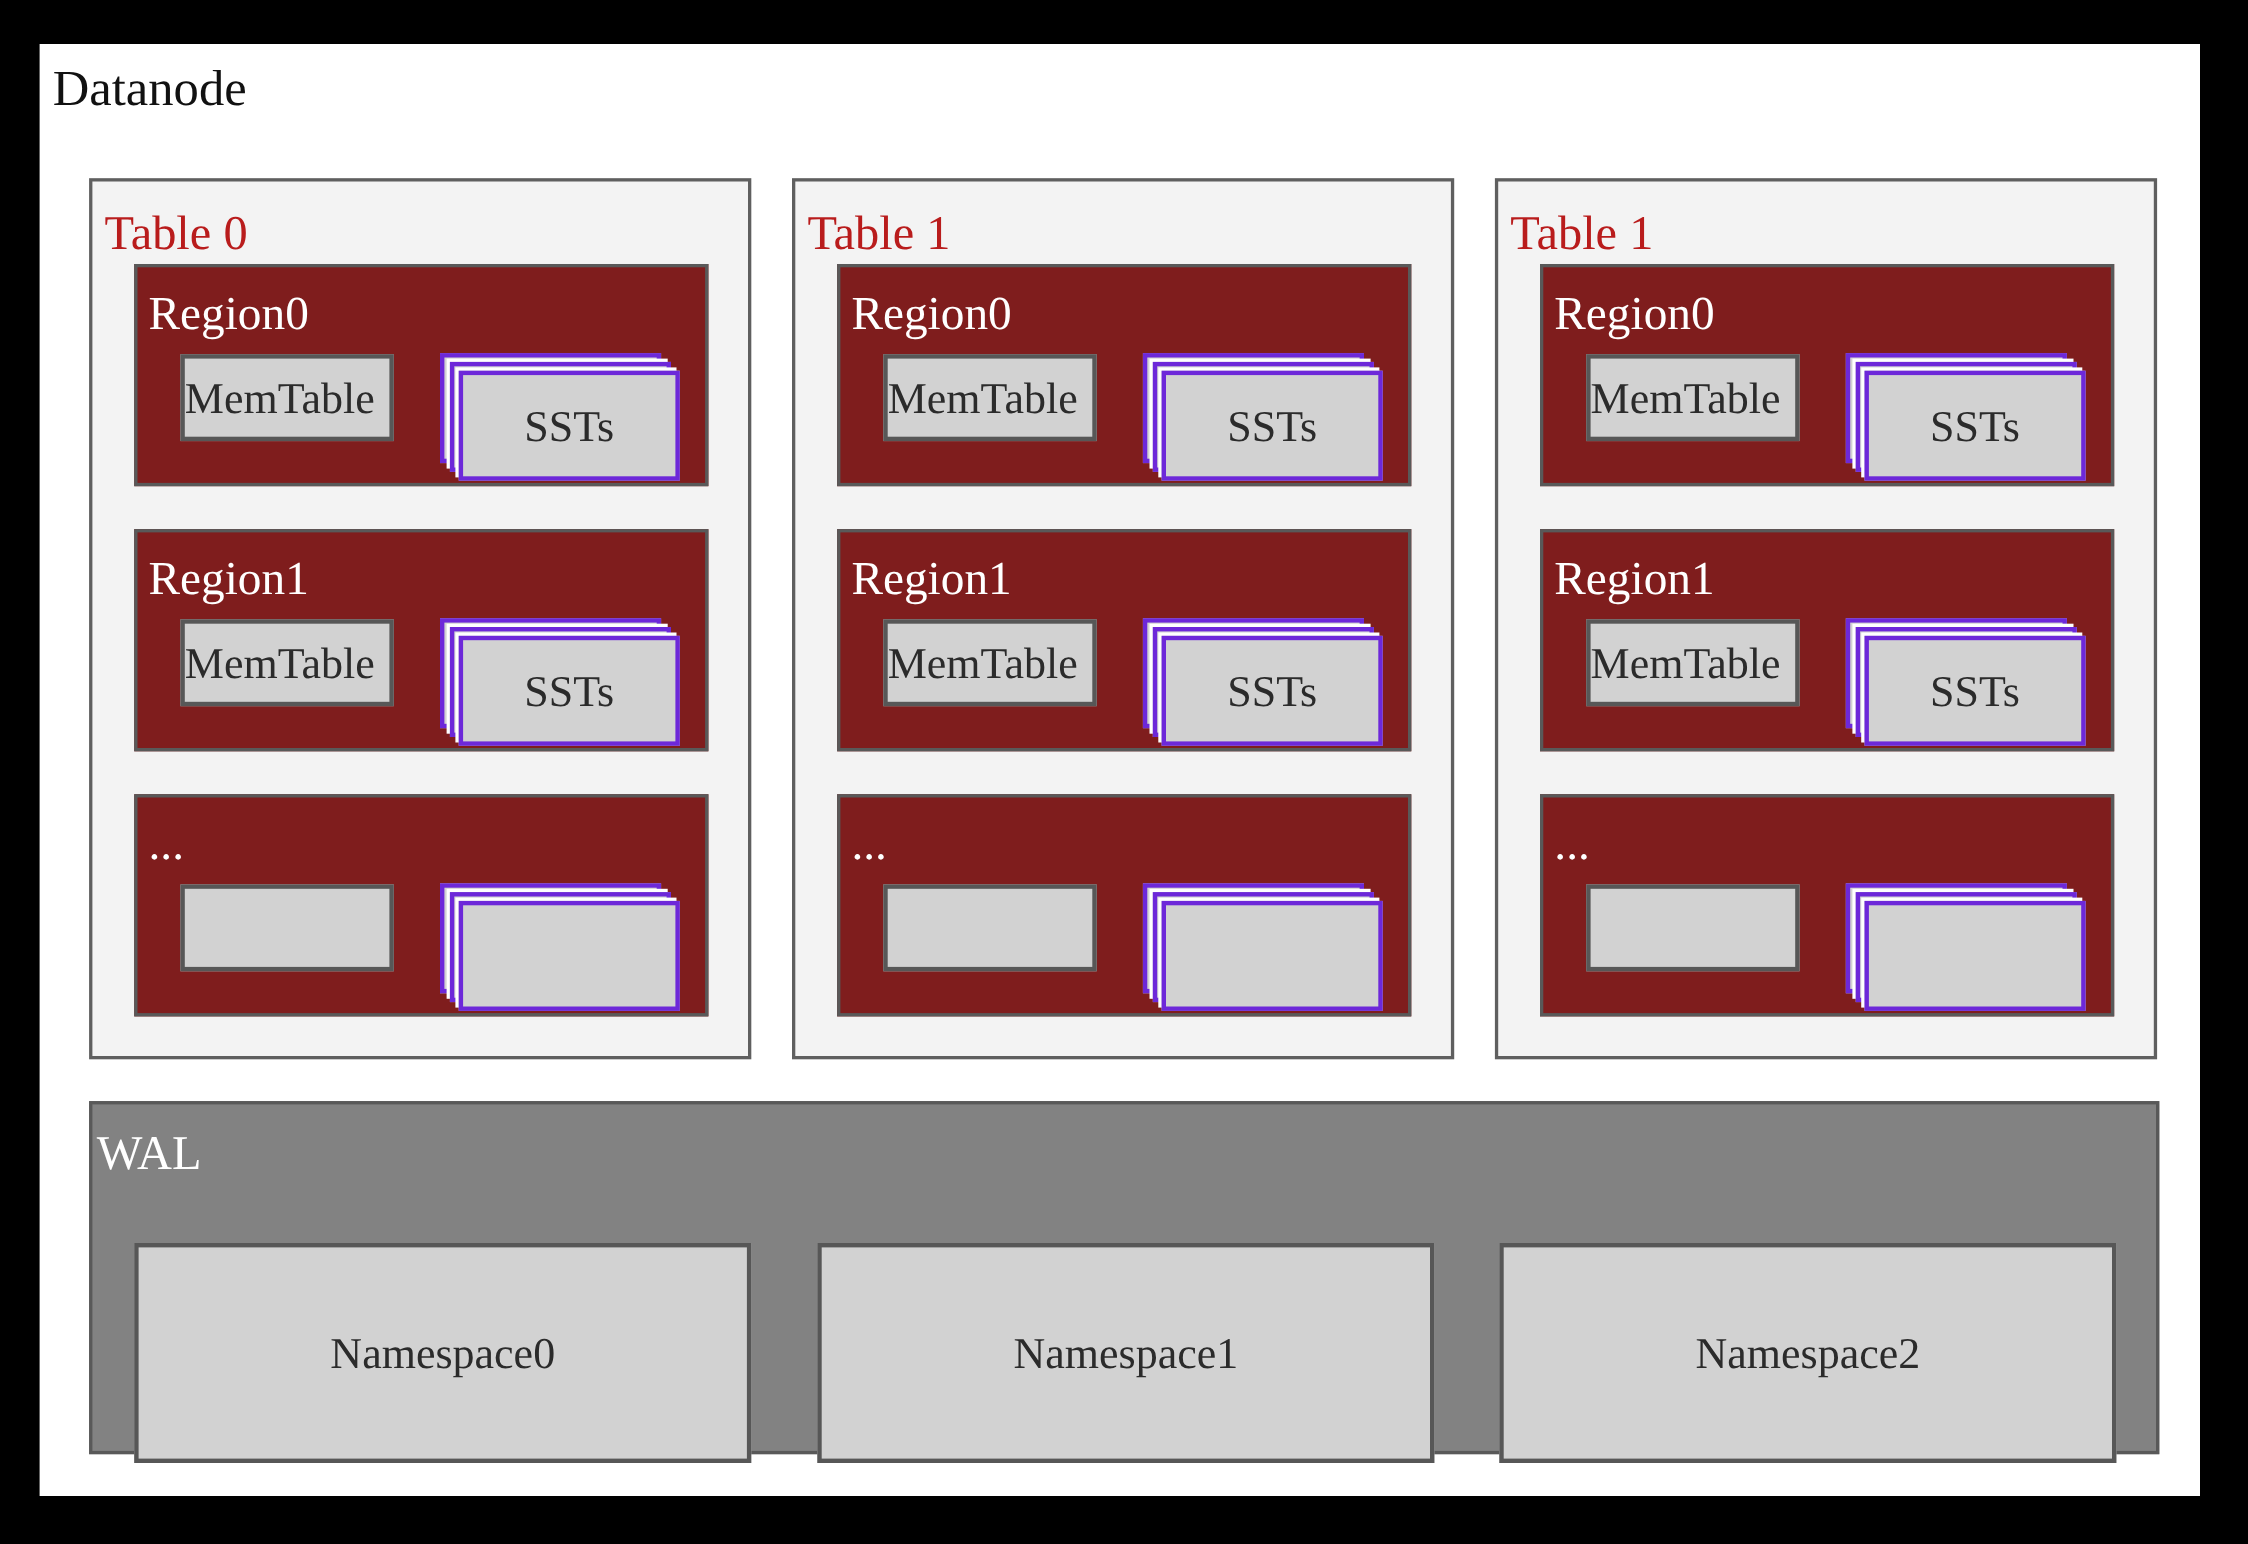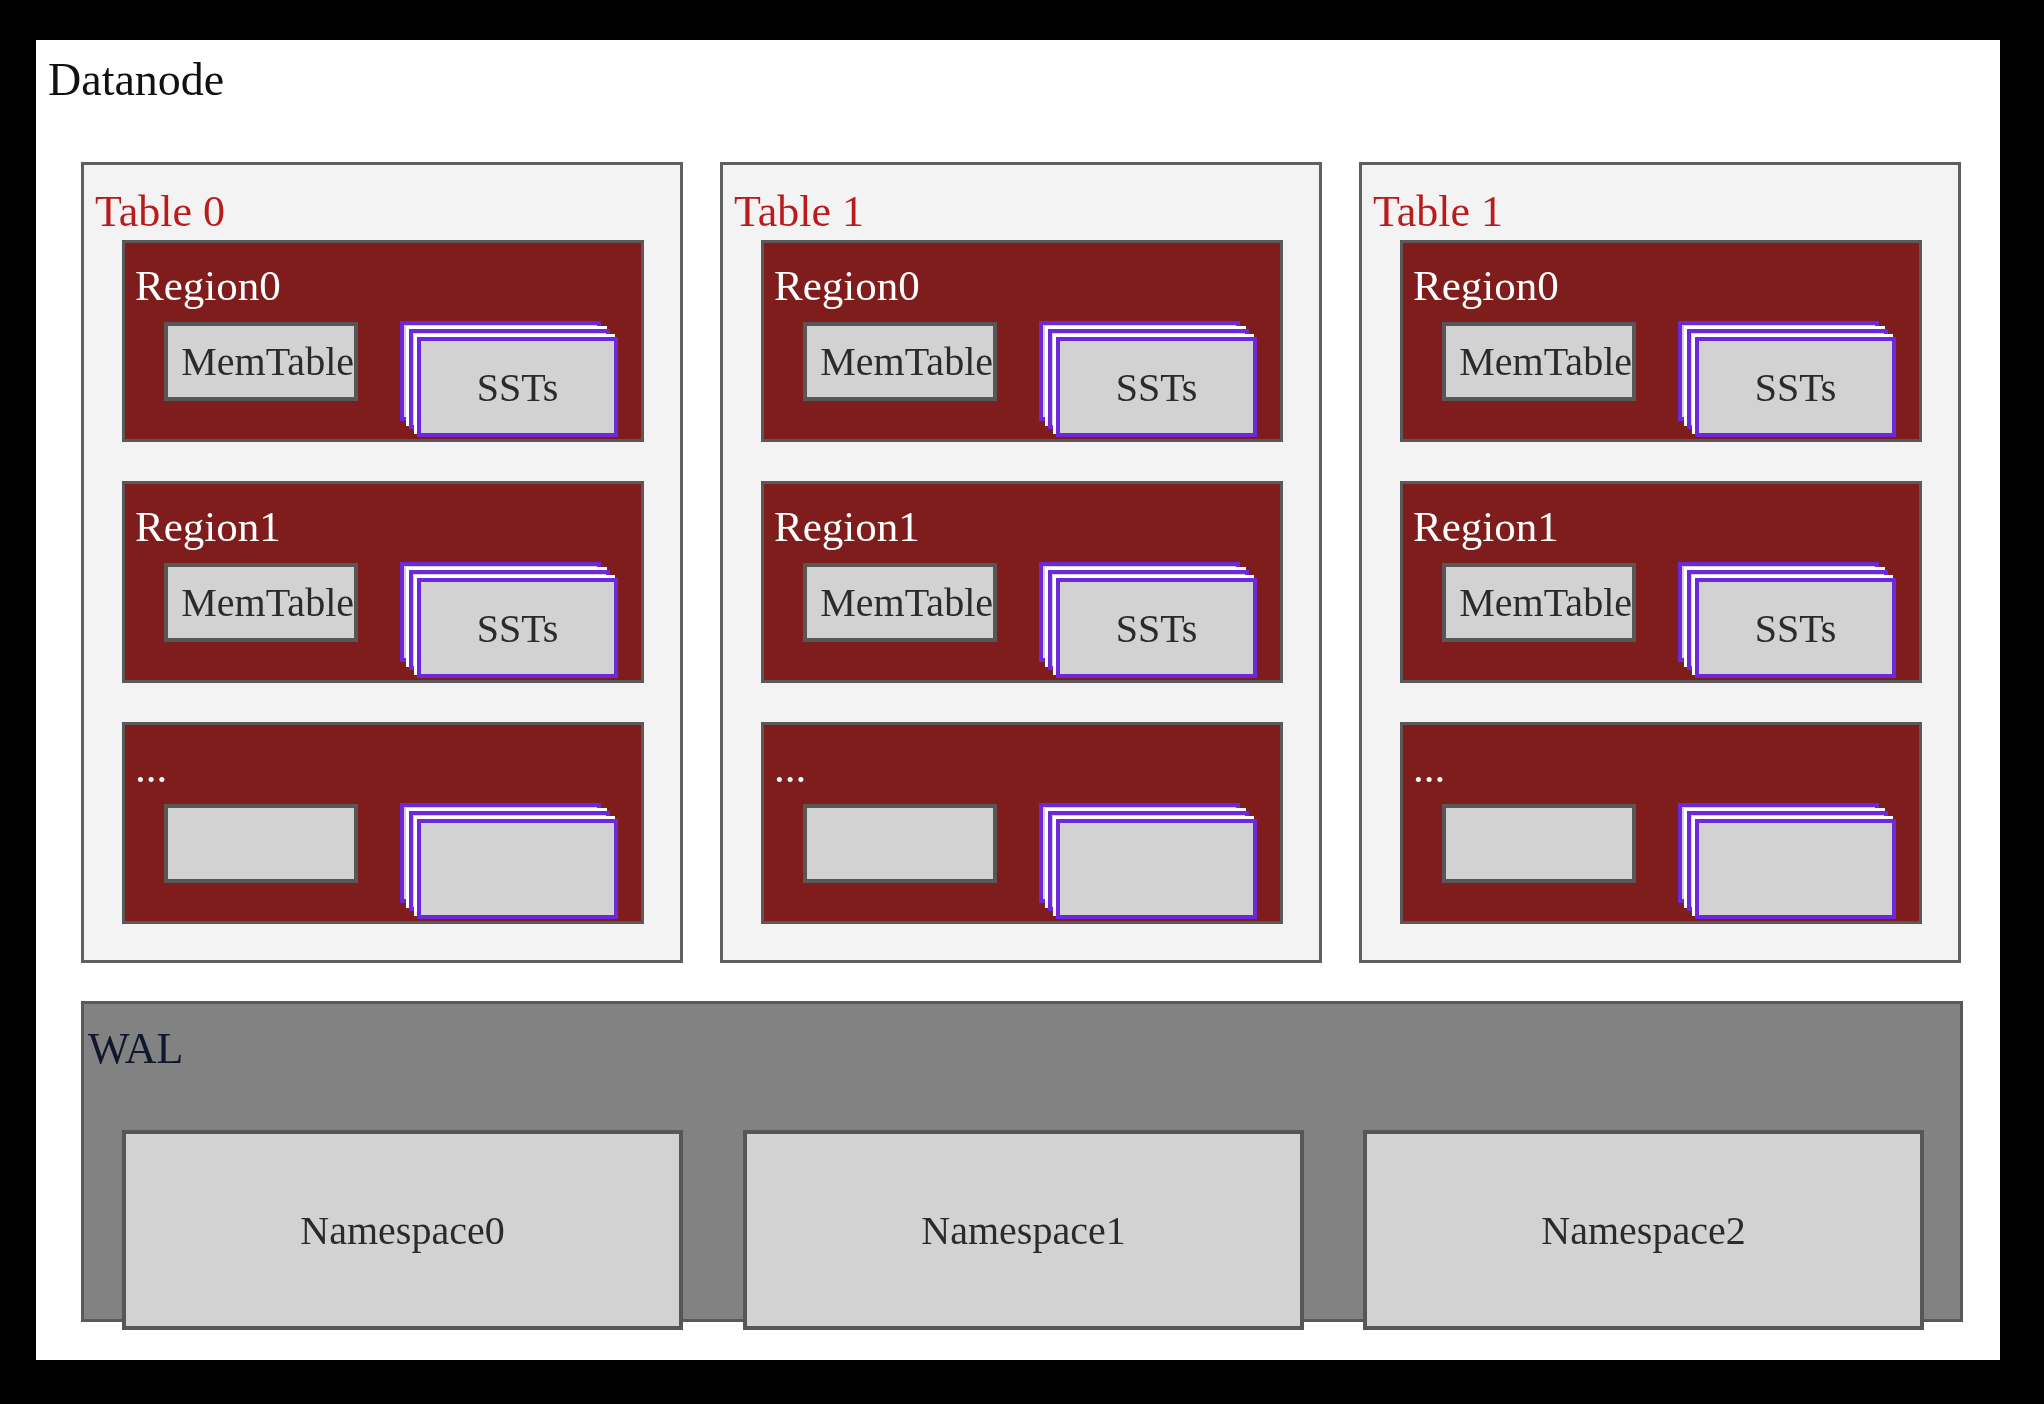--- a/index.html
+++ b/index.html
@@ -46,21 +46,21 @@
   .region-label {
     position:absolute; left:10px; top:18px;
     font-size:43px; line-height:1.15; color:#ffffff;
   }
   .memtable-box {
     position:absolute; left:39px; top:79px;
     width:194px; height:79px;
     box-sizing:border-box;
     background:#d2d2d2;
     border:4px solid #575757;
-    display:flex; align-items:center; justify-content:flex-end;
+    display:flex; align-items:center; justify-content:flex-start;
     font-size:40px; color:#2b2b2b;
   }
   .sst-stack {
     position:absolute; left:275px; top:78px;
     width:220px; height:98px;
   }
   .sst-layer {
     position:absolute;
     width:201px; height:100px;
     box-sizing:border-box;
@@ -77,21 +77,21 @@
   }
   .wal-box {
     position:absolute; left:45px; top:961px;
     width:1882px; height:321px;
     box-sizing:border-box;
     background:#828282;
     border:3px solid #595959;
   }
   .wal-label {
     position:absolute; left:4px; top:20px;
-    font-size:44px; line-height:1.15; color:#0f172a;
+    font-size:44px; line-height:1.15; color:#ffffff;
   }
   .namespace-box {
     position:absolute; top:78px;
     width:561px; height:200px;
     box-sizing:border-box;
     background:#d2d2d2;
     border:4px solid #575757;
     display:flex; align-items:center; justify-content:center;
     font-size:40px; color:#2b2b2b;margin-top:48px;
   }

